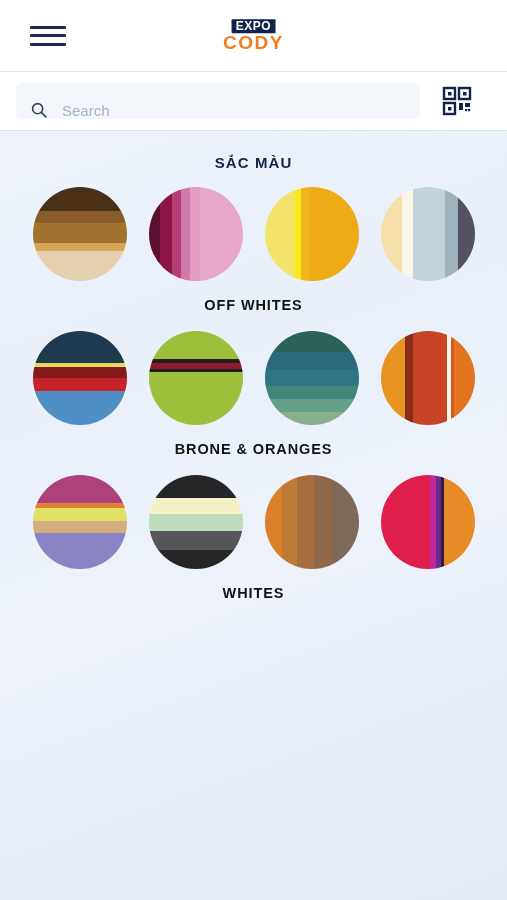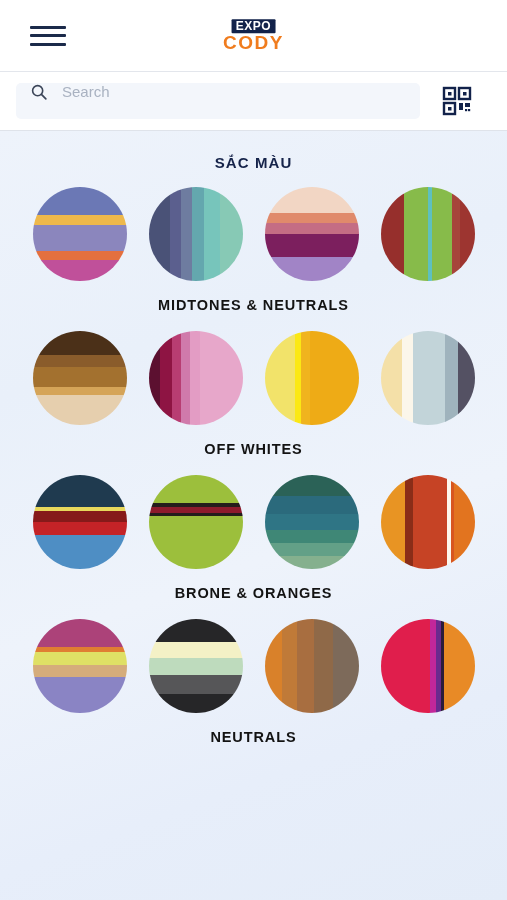--- a/index.html
+++ b/index.html
@@ -52,21 +52,21 @@
     height:59px; flex:0 0 59px;
     background:#ffffff;
     display:flex; align-items:center;
     padding:0 16px;
     border-bottom:1px solid #dfe3ea;
     gap:12px;
   }
   .search-field {
     flex:1 1 auto; height:36px;
     background:#f3f6fb; border-radius:5px;
-    display:flex; align-items:flex-start; gap:14px;
+    display:flex; align-items:flex-end; gap:14px;
     padding:0 14px;
     max-width:404px;
   }
   .search-icon { width:18px; height:18px; flex:0 0 18px; display:block; }
   .search-input {
     border:none; outline:none; background:transparent;
     font-size:15px; font-family:"Liberation Sans", sans-serif;
     color:#3c4759; width:100%;
   }
   .search-input::placeholder { color:#a9b2c1; }
@@ -146,37 +146,20 @@
       </svg>
     </div>
   </div>
 
   <div class="content">
     <div class="page-title">SẮC MÀU</div>
     <div id="groups">
         <div class="group">
           <div class="swatch-row">
             <div class="swatch">
-              <div class="bands" style="background: linear-gradient(rgb(107, 120, 181) 0%, rgb(107, 120, 181) 30%, rgb(238, 184, 75) 30%, rgb(238, 184, 75) 40%, rgb(139, 134, 189) 40%, rgb(139, 134, 189) 68%, rgb(228, 112, 63) 68%, rgb(228, 112, 63) 78%, rgb(192, 80, 154) 78%, rgb(192, 80, 154) 100%);"></div>
-            </div>
-            <div class="swatch">
-              <div class="bands" style="background: linear-gradient(to right, rgb(74, 82, 119) 0%, rgb(74, 82, 119) 22%, rgb(91, 95, 142) 22%, rgb(91, 95, 142) 34%, rgb(110, 124, 160) 34%, rgb(110, 124, 160) 46%, rgb(100, 167, 174) 46%, rgb(100, 167, 174) 58%, rgb(119, 197, 187) 58%, rgb(119, 197, 187) 76%, rgb(135, 201, 181) 76%, rgb(135, 201, 181) 100%);"></div>
-            </div>
-            <div class="swatch">
-              <div class="bands" style="background: linear-gradient(rgb(242, 214, 196) 0%, rgb(242, 214, 196) 28%, rgb(224, 138, 107) 28%, rgb(224, 138, 107) 38%, rgb(196, 109, 132) 38%, rgb(196, 109, 132) 50%, rgb(124, 31, 94) 50%, rgb(124, 31, 94) 74%, rgb(161, 132, 198) 74%, rgb(161, 132, 198) 100%);"></div>
-            </div>
-            <div class="swatch">
-              <div class="bands" style="background: linear-gradient(to right, rgb(150, 47, 44) 0%, rgb(150, 47, 44) 24%, rgb(135, 187, 74) 24%, rgb(135, 187, 74) 50%, rgb(94, 192, 192) 50%, rgb(94, 192, 192) 54%, rgb(135, 187, 74) 54%, rgb(135, 187, 74) 76%, rgb(166, 69, 59) 76%, rgb(166, 69, 59) 84%, rgb(157, 53, 48) 84%, rgb(157, 53, 48) 100%);"></div>
-            </div>
-          </div>
-          <div class="group-label">MIDTONES &amp; NEUTRALS</div>
-        </div>
-        <div class="group">
-          <div class="swatch-row">
-            <div class="swatch">
               <div class="bands" style="background: linear-gradient(rgb(75, 48, 24) 0%, rgb(75, 48, 24) 26%, rgb(138, 92, 43) 26%, rgb(138, 92, 43) 38%, rgb(163, 113, 47) 38%, rgb(163, 113, 47) 60%, rgb(213, 164, 88) 60%, rgb(213, 164, 88) 68%, rgb(230, 207, 174) 68%, rgb(230, 207, 174) 100%);"></div>
             </div>
             <div class="swatch">
               <div class="bands" style="background: linear-gradient(to right, rgb(92, 16, 48) 0%, rgb(92, 16, 48) 12%, rgb(142, 20, 67) 12%, rgb(142, 20, 67) 24%, rgb(184, 61, 114) 24%, rgb(184, 61, 114) 34%, rgb(208, 122, 171) 34%, rgb(208, 122, 171) 44%, rgb(227, 156, 196) 44%, rgb(227, 156, 196) 54%, rgb(231, 167, 202) 54%, rgb(231, 167, 202) 100%);"></div>
             </div>
             <div class="swatch">
               <div class="bands" style="background: linear-gradient(to right, rgb(242, 227, 106) 0%, rgb(242, 227, 106) 32%, rgb(251, 232, 20) 32%, rgb(251, 232, 20) 38%, rgb(240, 180, 30) 38%, rgb(240, 180, 30) 48%, rgb(238, 171, 22) 48%, rgb(238, 171, 22) 100%);"></div>
             </div>
             <div class="swatch">
               <div class="bands" style="background: linear-gradient(to right, rgb(244, 224, 168) 0%, rgb(244, 224, 168) 22%, rgb(251, 246, 234) 22%, rgb(251, 246, 234) 34%, rgb(194, 212, 217) 34%, rgb(194, 212, 217) 68%, rgb(159, 179, 189) 68%, rgb(159, 179, 189) 82%, rgb(84, 81, 99) 82%, rgb(84, 81, 99) 100%);"></div>
@@ -209,18 +192,18 @@
             <div class="swatch">
               <div class="bands" style="background: linear-gradient(rgb(38, 38, 40) 0%, rgb(38, 38, 40) 24%, rgb(244, 241, 198) 24%, rgb(244, 241, 198) 42%, rgb(190, 219, 189) 42%, rgb(190, 219, 189) 60%, rgb(86, 86, 88) 60%, rgb(86, 86, 88) 80%, rgb(38, 38, 40) 80%, rgb(38, 38, 40) 100%);"></div>
             </div>
             <div class="swatch">
               <div class="bands" style="background: linear-gradient(to right, rgb(217, 129, 42) 0%, rgb(217, 129, 42) 18%, rgb(192, 122, 56) 18%, rgb(192, 122, 56) 34%, rgb(168, 110, 64) 34%, rgb(168, 110, 64) 52%, rgb(143, 105, 72) 52%, rgb(143, 105, 72) 72%, rgb(125, 106, 90) 72%, rgb(125, 106, 90) 100%);"></div>
             </div>
             <div class="swatch">
               <div class="bands" style="background: linear-gradient(to right, rgb(224, 30, 76) 0%, rgb(224, 30, 76) 52%, rgb(194, 39, 154) 52%, rgb(194, 39, 154) 59%, rgb(106, 42, 142) 59%, rgb(106, 42, 142) 64%, rgb(43, 28, 58) 64%, rgb(43, 28, 58) 67%, rgb(232, 138, 38) 67%, rgb(232, 138, 38) 100%);"></div>
             </div>
           </div>
-          <div class="group-label">NEUTRALS</div>
+          <div class="group-label">WHITES</div>
         </div>
       </div>
   </div>
 
 </div>
 
 </body></html>

